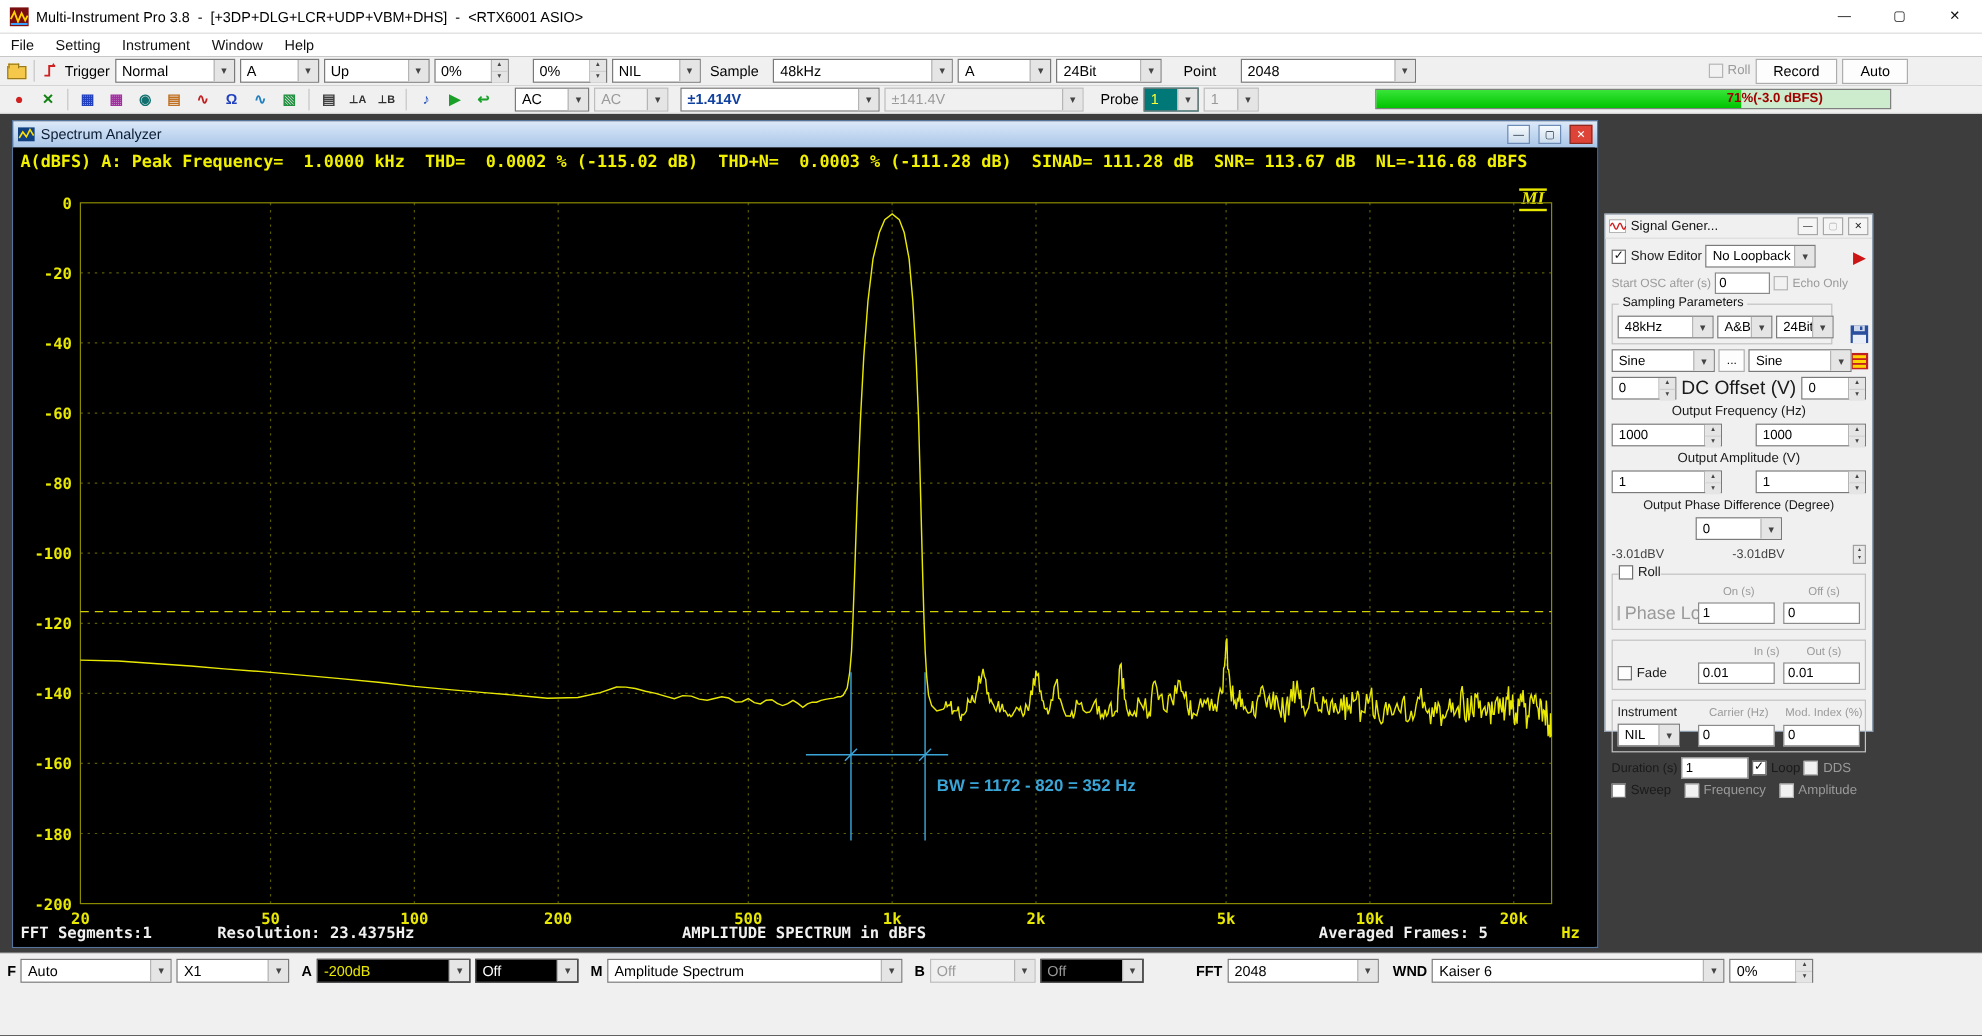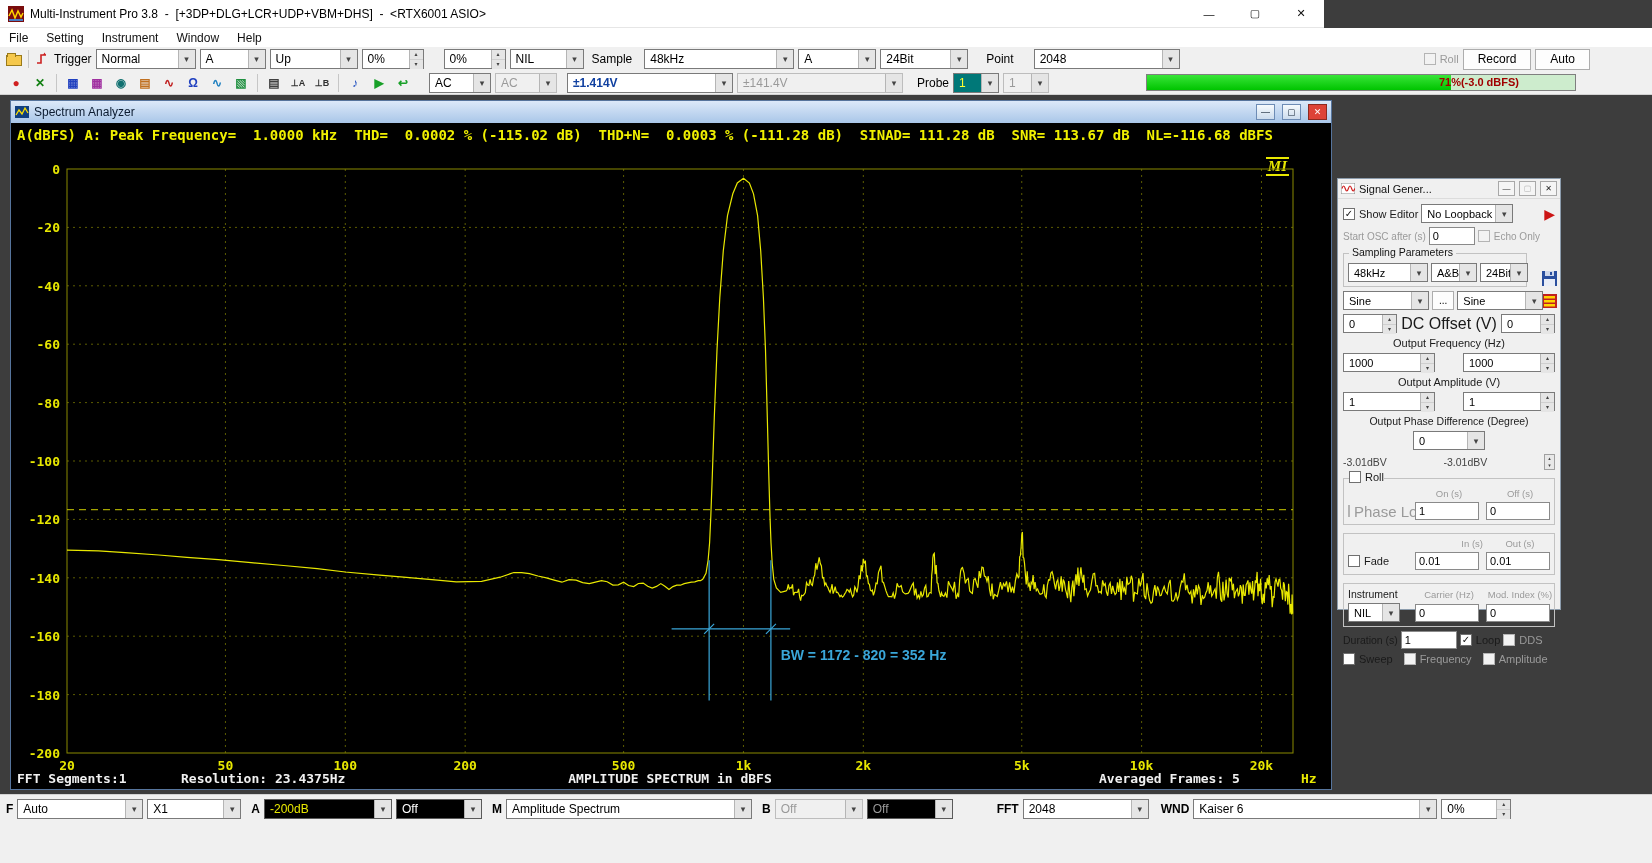--- a/index.html
+++ b/index.html
@@ -1,21 +1,21 @@
 <!DOCTYPE html>
 <html><head>
 <meta charset="utf-8">
 <style>
 *{margin:0;padding:0;box-sizing:border-box;}
 html,body{width:1652px;height:863px;overflow:hidden;}
 body{font-family:"Liberation Sans",sans-serif;background:#3d3d3d;position:relative;}
 #app{position:absolute;inset:0;}
 
 
-.titlebar{position:absolute;left:0;top:0;width:1324px;height:28px;background:#fff;display:flex;align-items:center;border-bottom:1px solid #e6e6e6;}
+.titlebar{position:absolute;left:0;top:0;width:1652px;height:28px;background:#fff;display:flex;align-items:center;border-bottom:1px solid #e6e6e6;}
 .title-text{font-size:12px;color:#000;margin-left:6px;white-space:pre;}
 .winbtns{margin-left:auto;display:flex;height:100%;}
 .winbtn{width:46px;height:100%;display:flex;align-items:center;justify-content:center;font-size:11px;color:#111;}
 .menubar{position:absolute;left:0;top:28px;width:1652px;height:19px;background:#fff;display:flex;align-items:center;font-size:12px;color:#111;}
 .menubar span{padding:1px 9px;}
 .toolbar{position:absolute;left:0;width:1652px;height:24px;background:#f0f0f0;display:flex;align-items:center;font-size:12px;gap:4px;padding:0 6px;}
 #toolbar1{top:47px;}
 #toolbar2{top:71px;border-bottom:1px solid #d2d2d2;}
 .sep{width:1px;height:18px;background:#c6c6c6;margin:0 2px;flex:0 0 auto;}
 .lbl{color:#000;font-size:12px;white-space:nowrap;}

